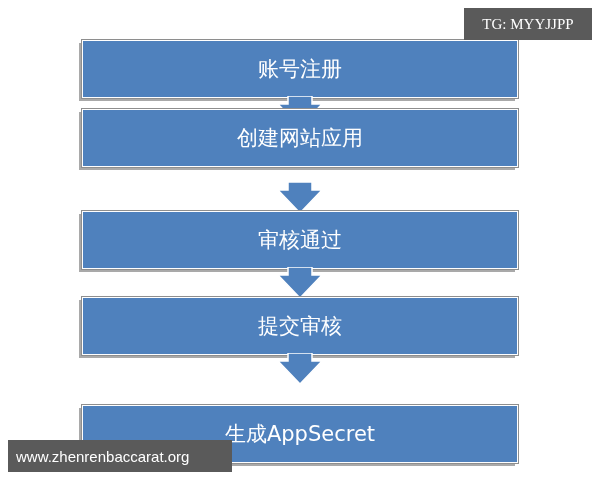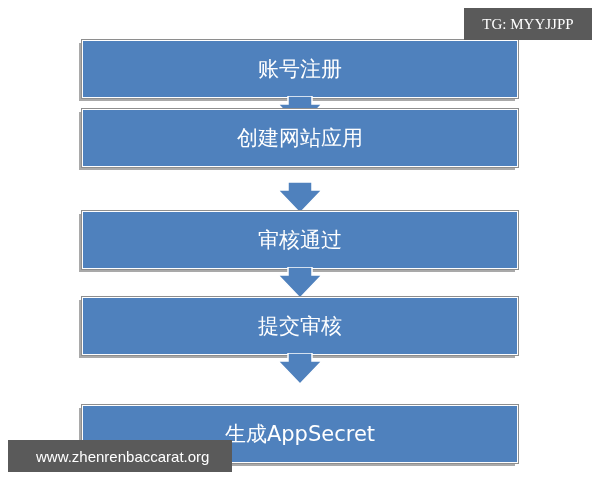--- a/index.html
+++ b/index.html
@@ -1,21 +1,21 @@
 <!DOCTYPE html>
 <html><head>
 <meta charset="utf-8">
 <style>
   html, body { margin:0; padding:0; }
   body { width:600px; height:480px; background:#ffffff; position:relative; overflow:hidden; font-family:"DejaVu Sans", sans-serif; }
   .step { position:absolute; left:82px; width:434px; height:56px; background:#4f81bd; border:1px solid #ffffff; outline:1px solid #8e8e8e; box-shadow:-3px 3px 0 #a9a9a9; display:flex; align-items:center; justify-content:center; color:#ffffff; font-size:21px; }
   .arrow { position:absolute; left:275px; width:50px; height:32px; }
   .badge { position:absolute; background:#5a5a5a; color:#ffffff; font-family:"Liberation Sans", sans-serif; font-size:15px; display:flex; align-items:center; }
   #tg { left:464px; top:8px; width:128px; height:32px; justify-content:center;font-family:Liberation Serif, serif; }
-  #site { left:8px; top:440px; width:224px; height:32px; padding-left:28px; box-sizing:border-box; }
+  #site { left:8px; top:440px; width:224px; height:32px; padding-left:8px; box-sizing:border-box; }
 </style>
 </head>
 <body>
 
 <div>
   <div class="step" style="top:40px">
       <span>账号注册</span>
     </div>
   <svg class="arrow" style="top:96px" viewBox="0 0 50 32">
       <polygon points="13,0 37,0 37,8 47,8 25,31 3,8 13,8" fill="#4f81bd" stroke="#ffffff" stroke-width="1.5"></polygon>

